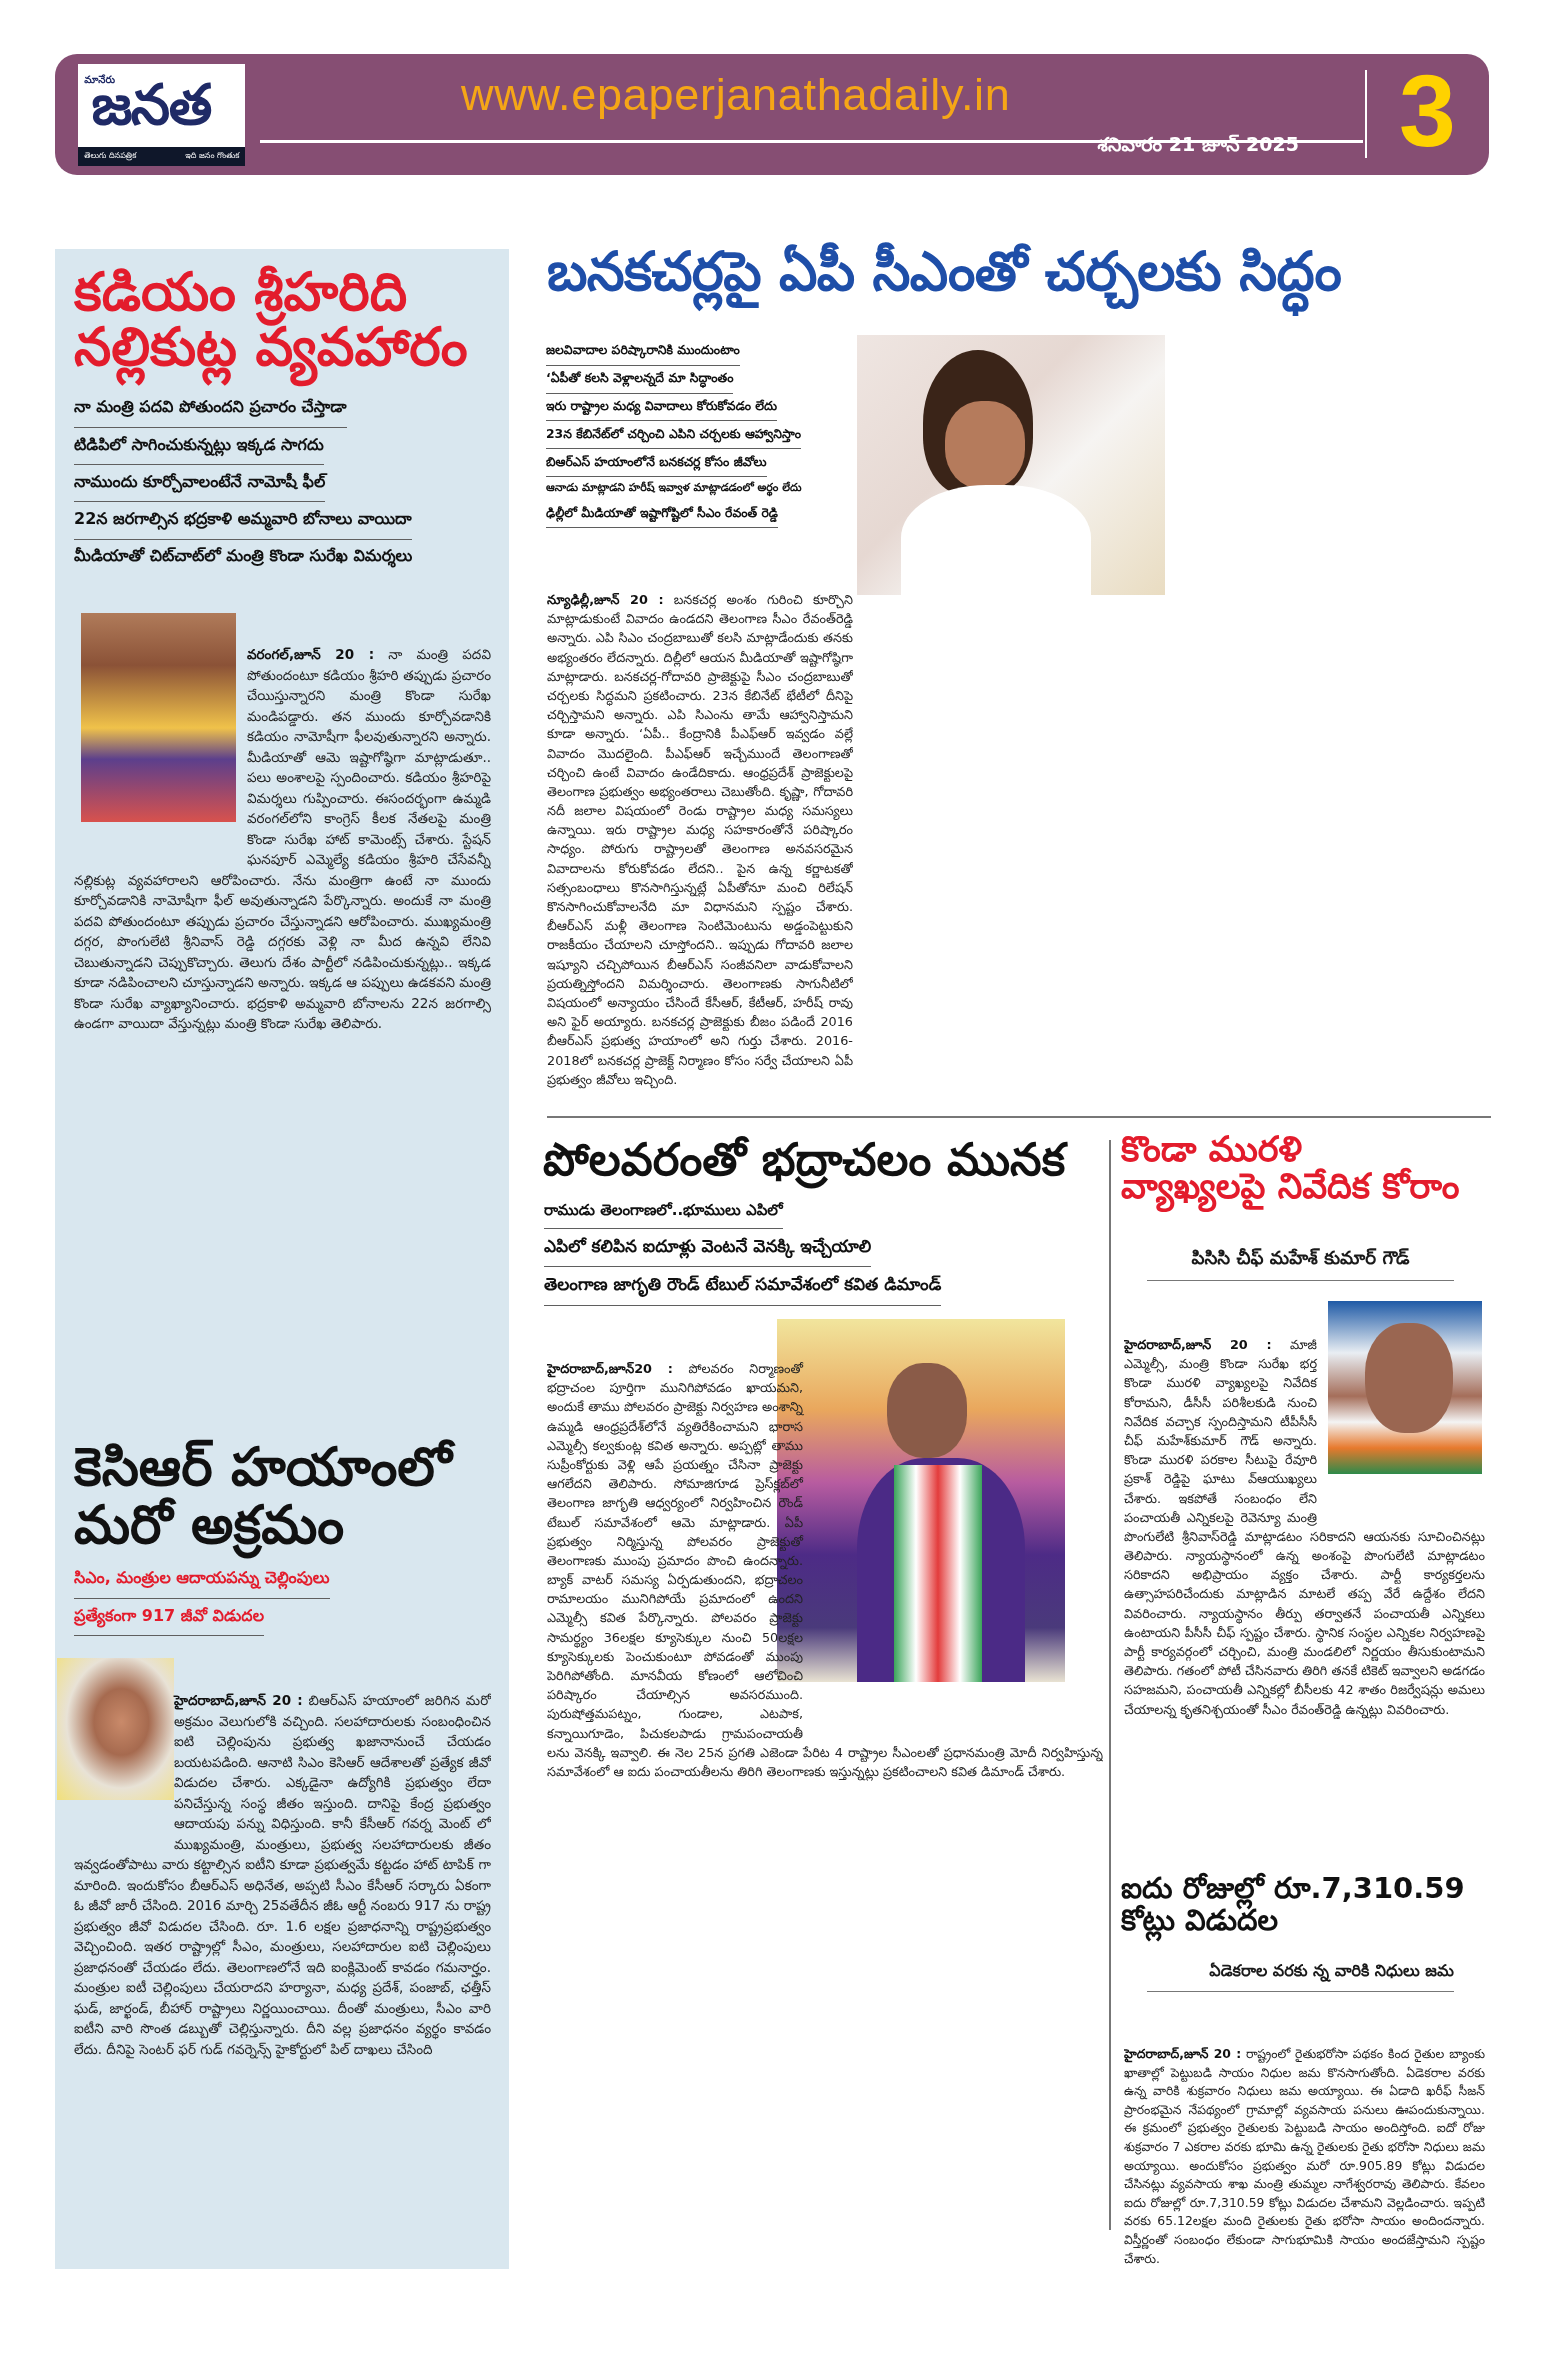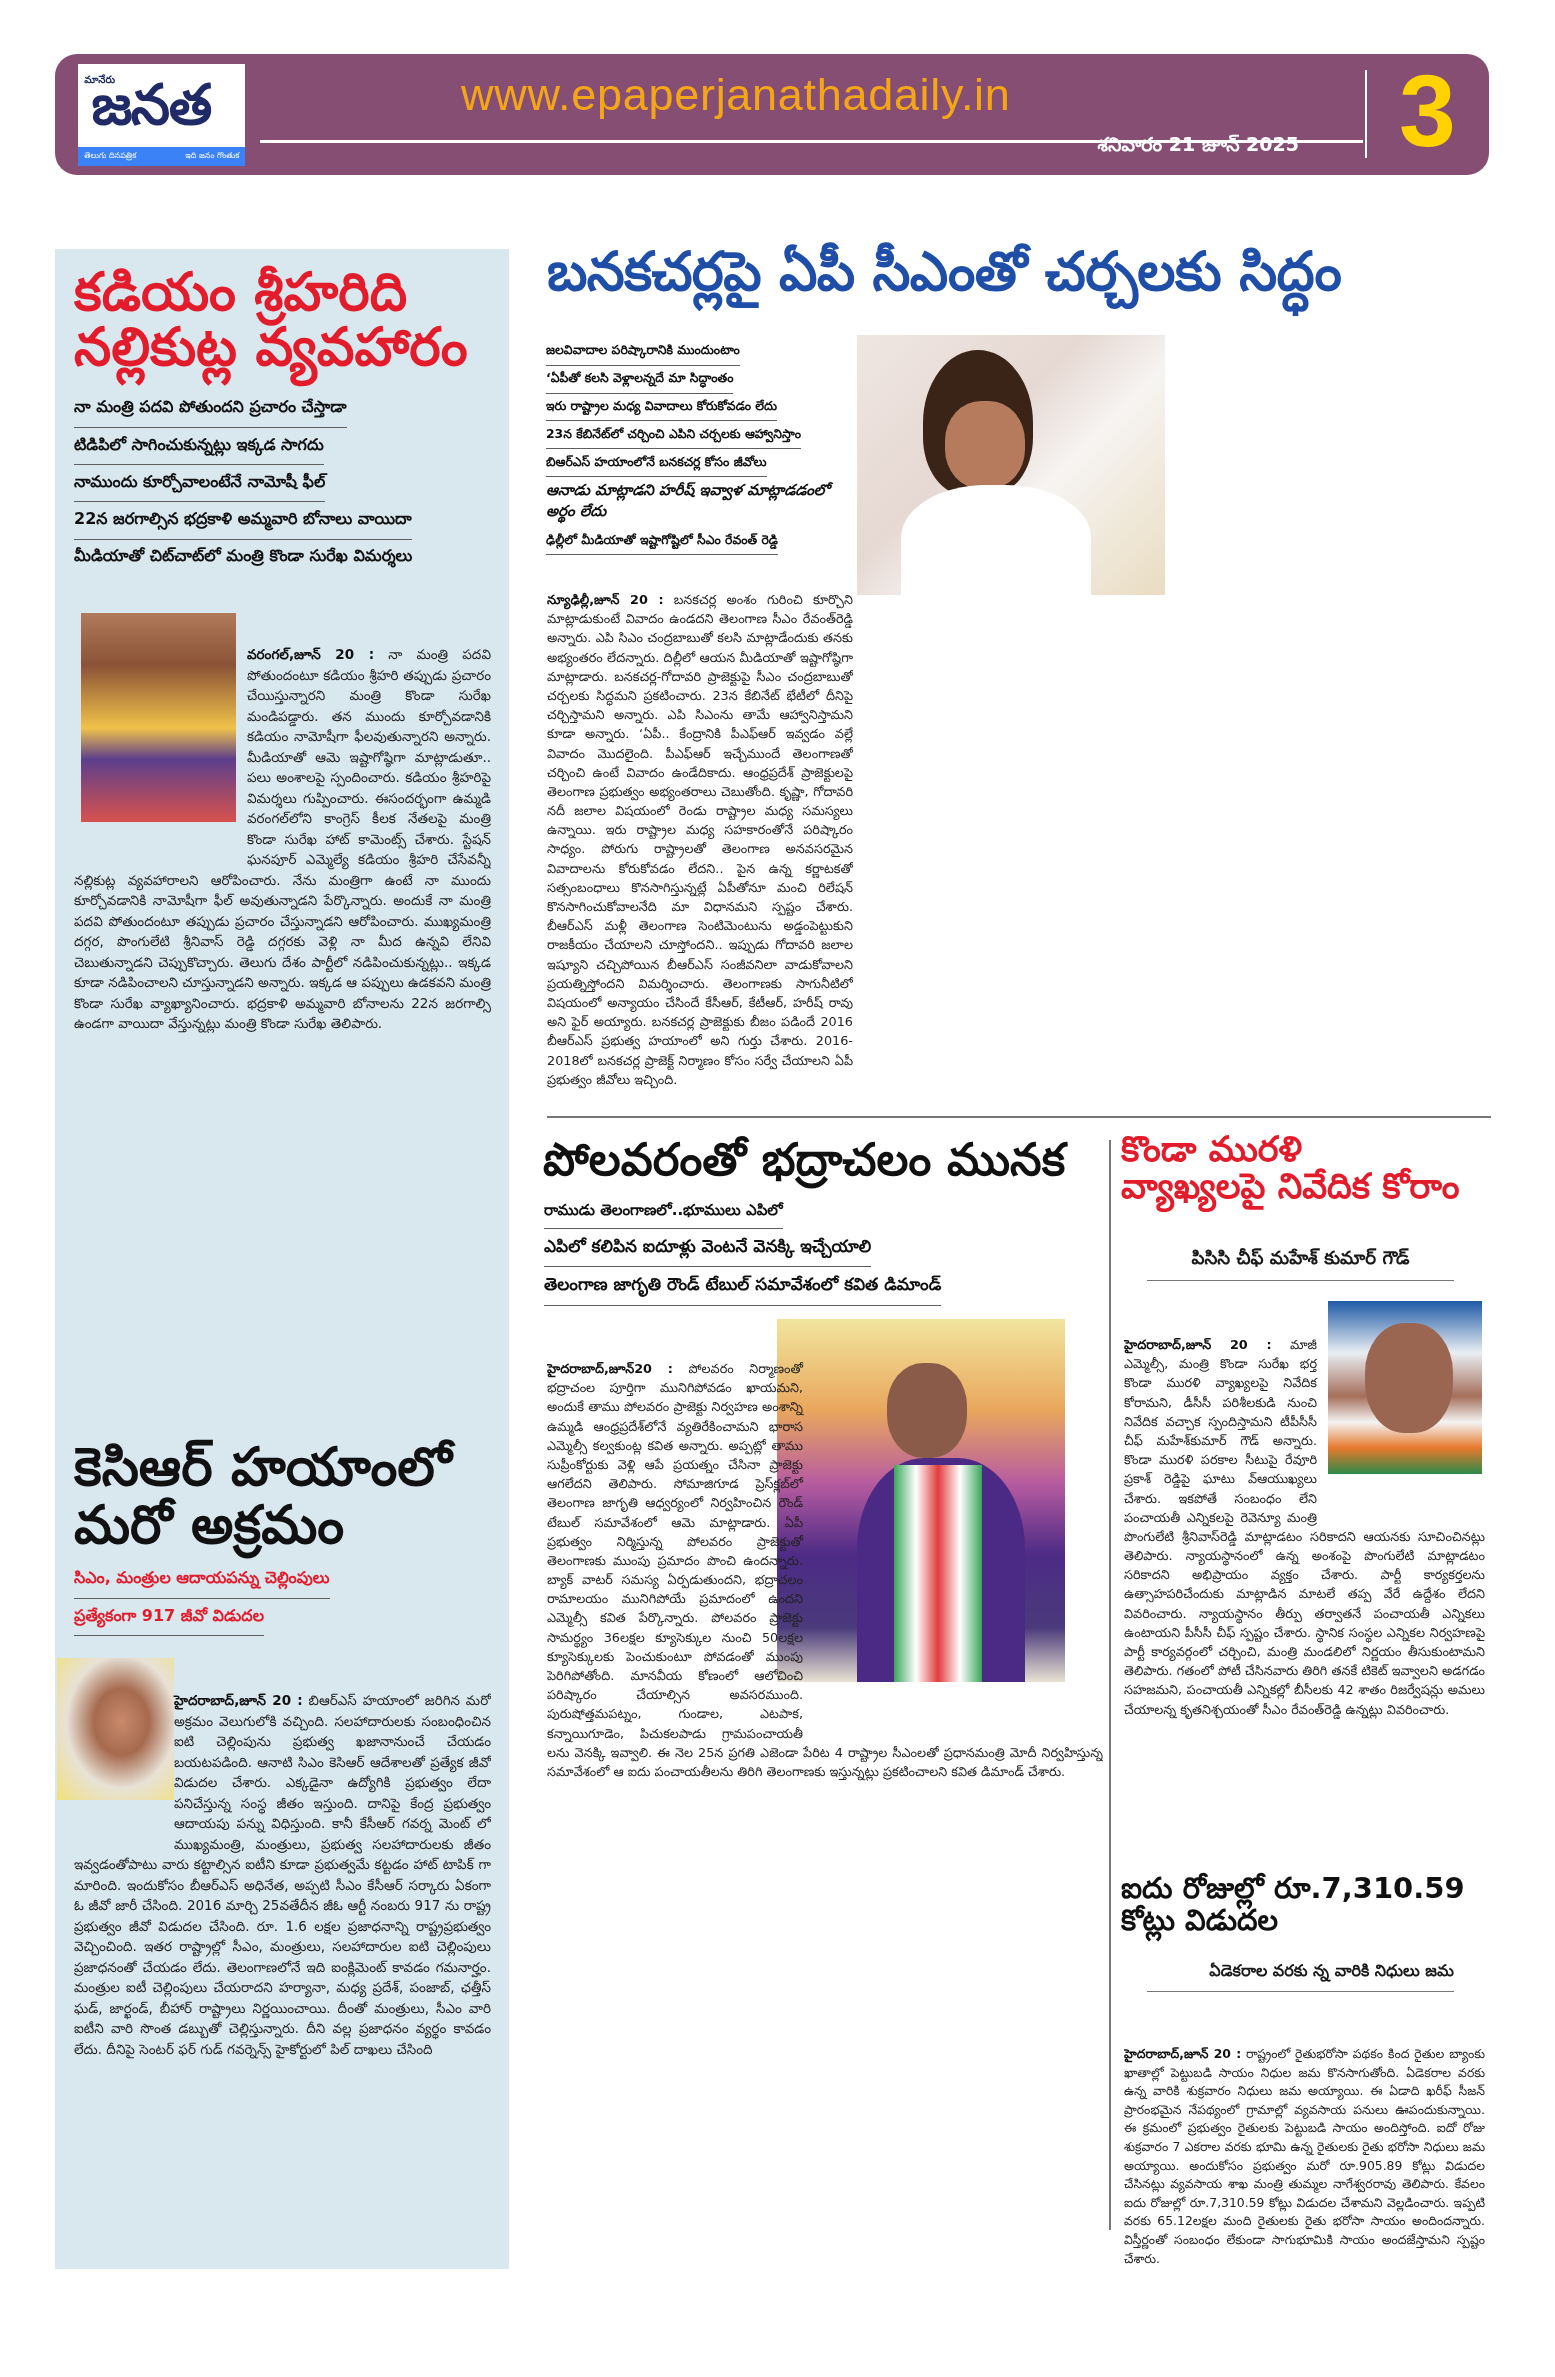--- a/index.html
+++ b/index.html
@@ -4,21 +4,21 @@
 <style>
   * { box-sizing: border-box; margin: 0; padding: 0; }
   html, body { width: 1556px; height: 2377px; background: #ffffff; overflow: hidden; }
   body { font-family: "DejaVu Sans", sans-serif; color: #1a1a1a; position: relative; }
 
   
   .masthead { position: absolute; left: 55px; top: 54px; width: 1434px; height: 121px; background: #864e73; border-radius: 22px; }
   .logo { position: absolute; left: 23.4px; top: 10.2px; width: 167px; height: 102px; background: #ffffff; }
   .logo .small { position: absolute; left: 5.9px; top: 10.2px; font-size: 10.2px; font-weight: bold; color: #1f2a66; }
   .logo .big { position: absolute; left: 13px; top: 13px; font-size: 56px; font-weight: bold; color: #1f2a66; line-height: 1; letter-spacing: -1.5px; }
-  .logo .strip { position: absolute; left: 0; bottom: 0; width: 100%; height: 19px; background: #3b82f6; display: flex; justify-content: space-between; align-items: center; padding: 0 5.9px; }
+  .logo .strip { position: absolute; left: 0; bottom: 0; width: 100%; height: 19px; background: #0f172a; display: flex; justify-content: space-between; align-items: center; padding: 0 5.9px; }
   .logo .strip span { font-size: 8px; color: #fff; }
   .url { position: absolute; left: 406px; top: 14.6px; font-family: "Liberation Sans", sans-serif; font-size: 45px; color: #f5a617; letter-spacing: 0.7px; }
   .mast-rule { position: absolute; left: 205px; top: 86px; width: 1103px; height: 2.9px; background: #ffffff; }
   .date { position: absolute; right: 190px; top: 79px; font-size: 19px; font-weight: bold; color: #ffffff; }
   .vdiv { position: absolute; left: 1310px; top: 16px; width: 1.5px; height: 88px; background: #ffffff; }
   .page-num { position: absolute; left: 1344px; top: 5.9px; font-family: "Liberation Sans", sans-serif; font-weight: bold; font-size: 102px; color: #ffd200; line-height: 1; }
 
   
   .left-col { position: absolute; left: 55px; top: 249px; width: 454px; height: 2020px; background: #d9e7ef; }
   .red-head { font-weight: bold; color: #e31c2c; line-height: 1.05; }
@@ -99,21 +99,21 @@
 </section>
 
 <h1 style="position:absolute;left:547px;top:240px;width:944px;font-size:54px;font-weight:bold;color:#1e4ea8;white-space:nowrap;letter-spacing:-0.7px;">బనకచర్లపై ఏపీ సీఎంతో చర్చలకు సిద్ధం</h1>
 
 <ul class="sub-lines" style="position:absolute;left:546px;top:338px;width:307px;">
   <li style="font-size:12.4px;padding:4.4px 0;">జలవివాదాల పరిష్కారానికి ముందుంటాం</li>
   <li style="font-size:12.4px;padding:4.4px 0;">‘ఏపీతో కలసి వెళ్లాలన్నదే మా సిద్ధాంతం</li>
   <li style="font-size:12.4px;padding:4.4px 0;">ఇరు రాష్ట్రాల మధ్య వివాదాలు కోరుకోవడం లేదు</li>
   <li style="font-size:12.4px;padding:4.4px 0;">23న కేబినేట్‌లో చర్చించి ఎపిని చర్చలకు ఆహ్వానిస్తాం</li>
   <li style="font-size:12.4px;padding:4.4px 0;">బిఆర్ఎస్ హయాంలోనే బనకచర్ల కోసం జీవోలు</li>
-  <li style="font-size:15px;padding:4.4px 0;border-bottom:none;font-style:italic;">ఆనాడు మాట్లాడని హరీష్ ఇవ్వాళ మాట్లాడడంలో అర్థం లేదు</li>
+  <li style="font-size:11px;padding:4.4px 0;border-bottom:none;">ఆనాడు మాట్లాడని హరీష్ ఇవ్వాళ మాట్లాడడంలో అర్థం లేదు</li>
   <li style="font-size:12.4px;padding:4.4px 0;">ఢిల్లీలో మీడియాతో ఇష్టాగోష్టిలో సీఎం రేవంత్ రెడ్డి</li>
 </ul>
 
 <div class="photo p-revanth" style="left:857px;top:335px;width:308px;height:260px;">
   <div style="position:absolute;left:66px;top:14.6px;width:110px;height:146px;border-radius:50% 50% 40% 40%;background:#3a2418;"></div>
   <div style="position:absolute;left:88px;top:66px;width:80px;height:88px;border-radius:45%;background:#b57b5c;"></div>
   <div style="position:absolute;left:44px;top:150px;width:190px;height:117px;border-radius:45% 45% 0 0;background:#ffffff;"></div>
 </div>
 
 <div class="body-text" style="position:absolute;left:547px;top:550px;width:306px;height:562px;overflow:hidden;font-size:12.8px;line-height:1.5;">

